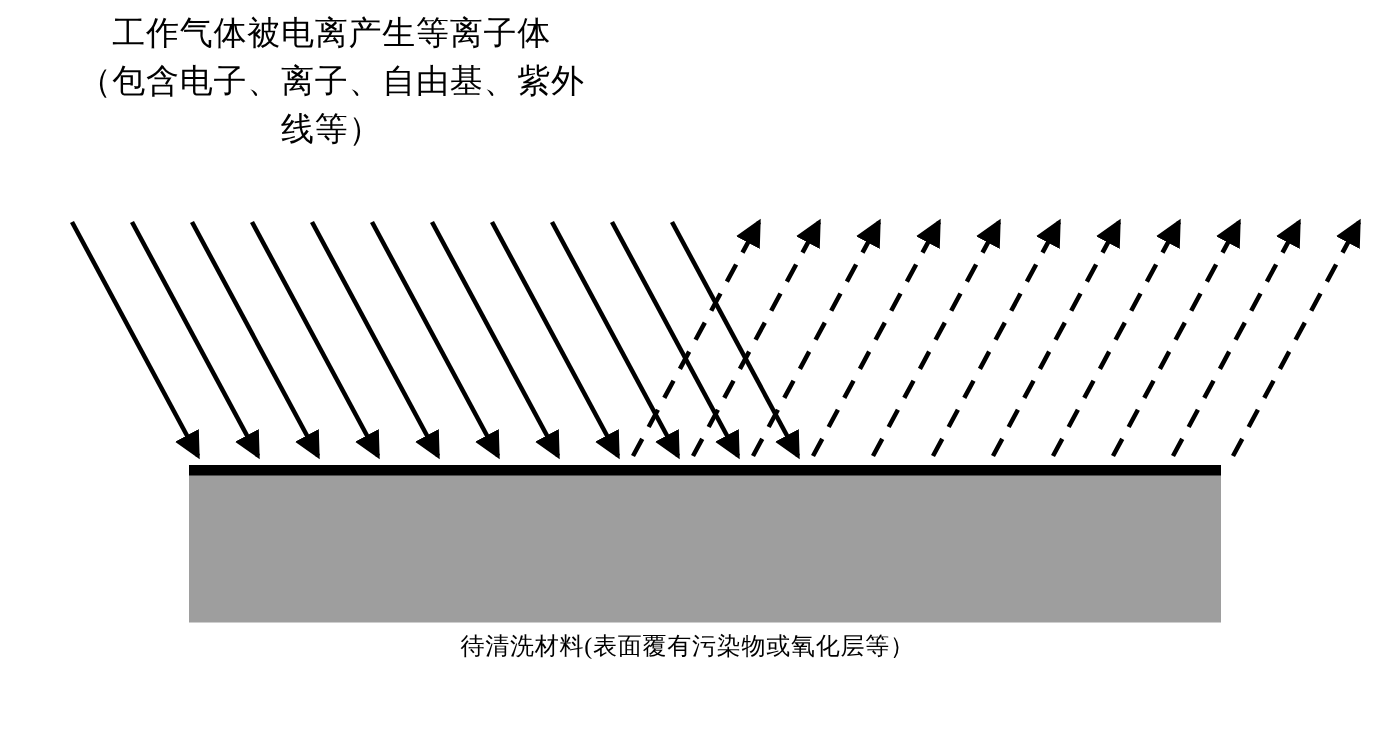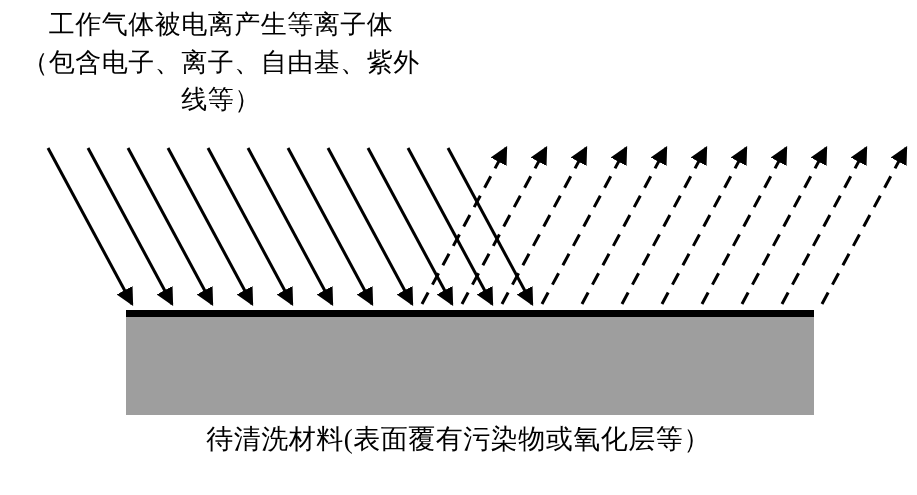--- a/index.html
+++ b/index.html
@@ -16,40 +16,40 @@
     overflow: hidden;
   }
   #diagram-root {
     position: relative;
     width: 917px;
     height: 495px;
   }
   .caption-block {
     position: absolute;
     text-align: center;
-    font-size: 26px;
+    font-size: 22px;
     line-height: 1.45;
     letter-spacing: 0.5px;
     white-space: pre-line;
   }
   #caption-left {
     left: 6px;
     top: 6px;
     width: 430px;
   }
   #caption-right {
     left: 470px;
     top: 6px;
     width: 430px;
   }
   #caption-bottom {
     left: 0px;
     top: 420px;
     width: 917px;
-    font-size: 27px;
+    font-size: 16px;
   }
   #arrow-canvas {
     position: absolute;
     left: 0;
     top: 0;
     width: 917px;
     height: 495px;
   }
   .substrate {
     position: absolute;

